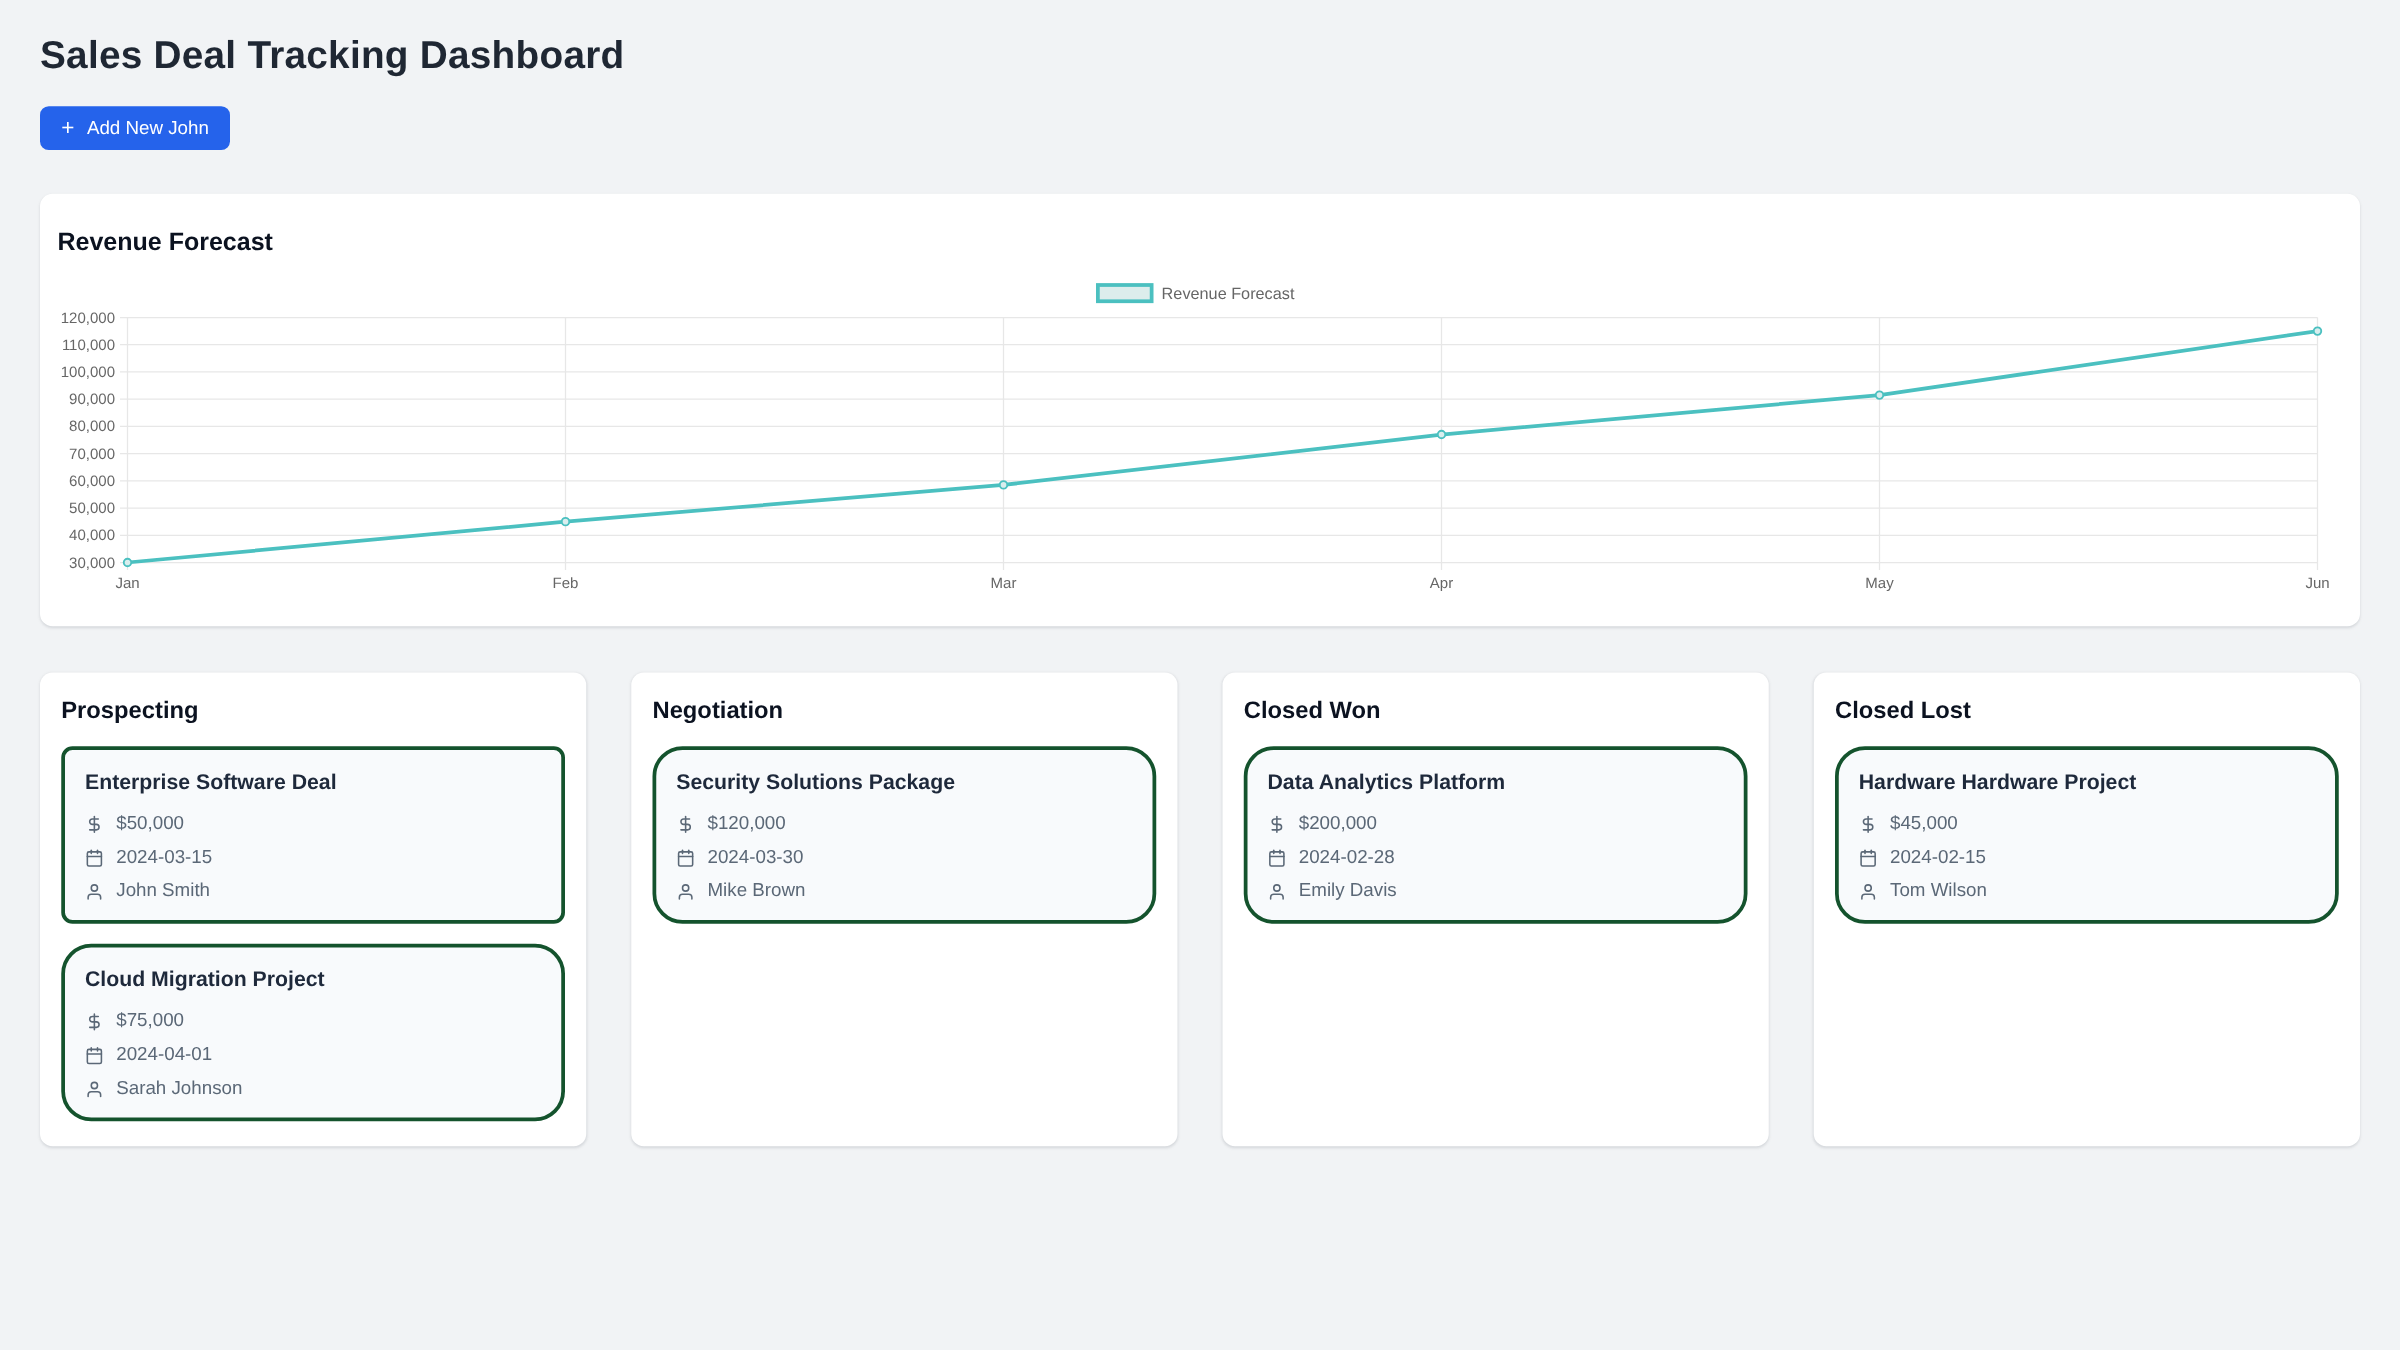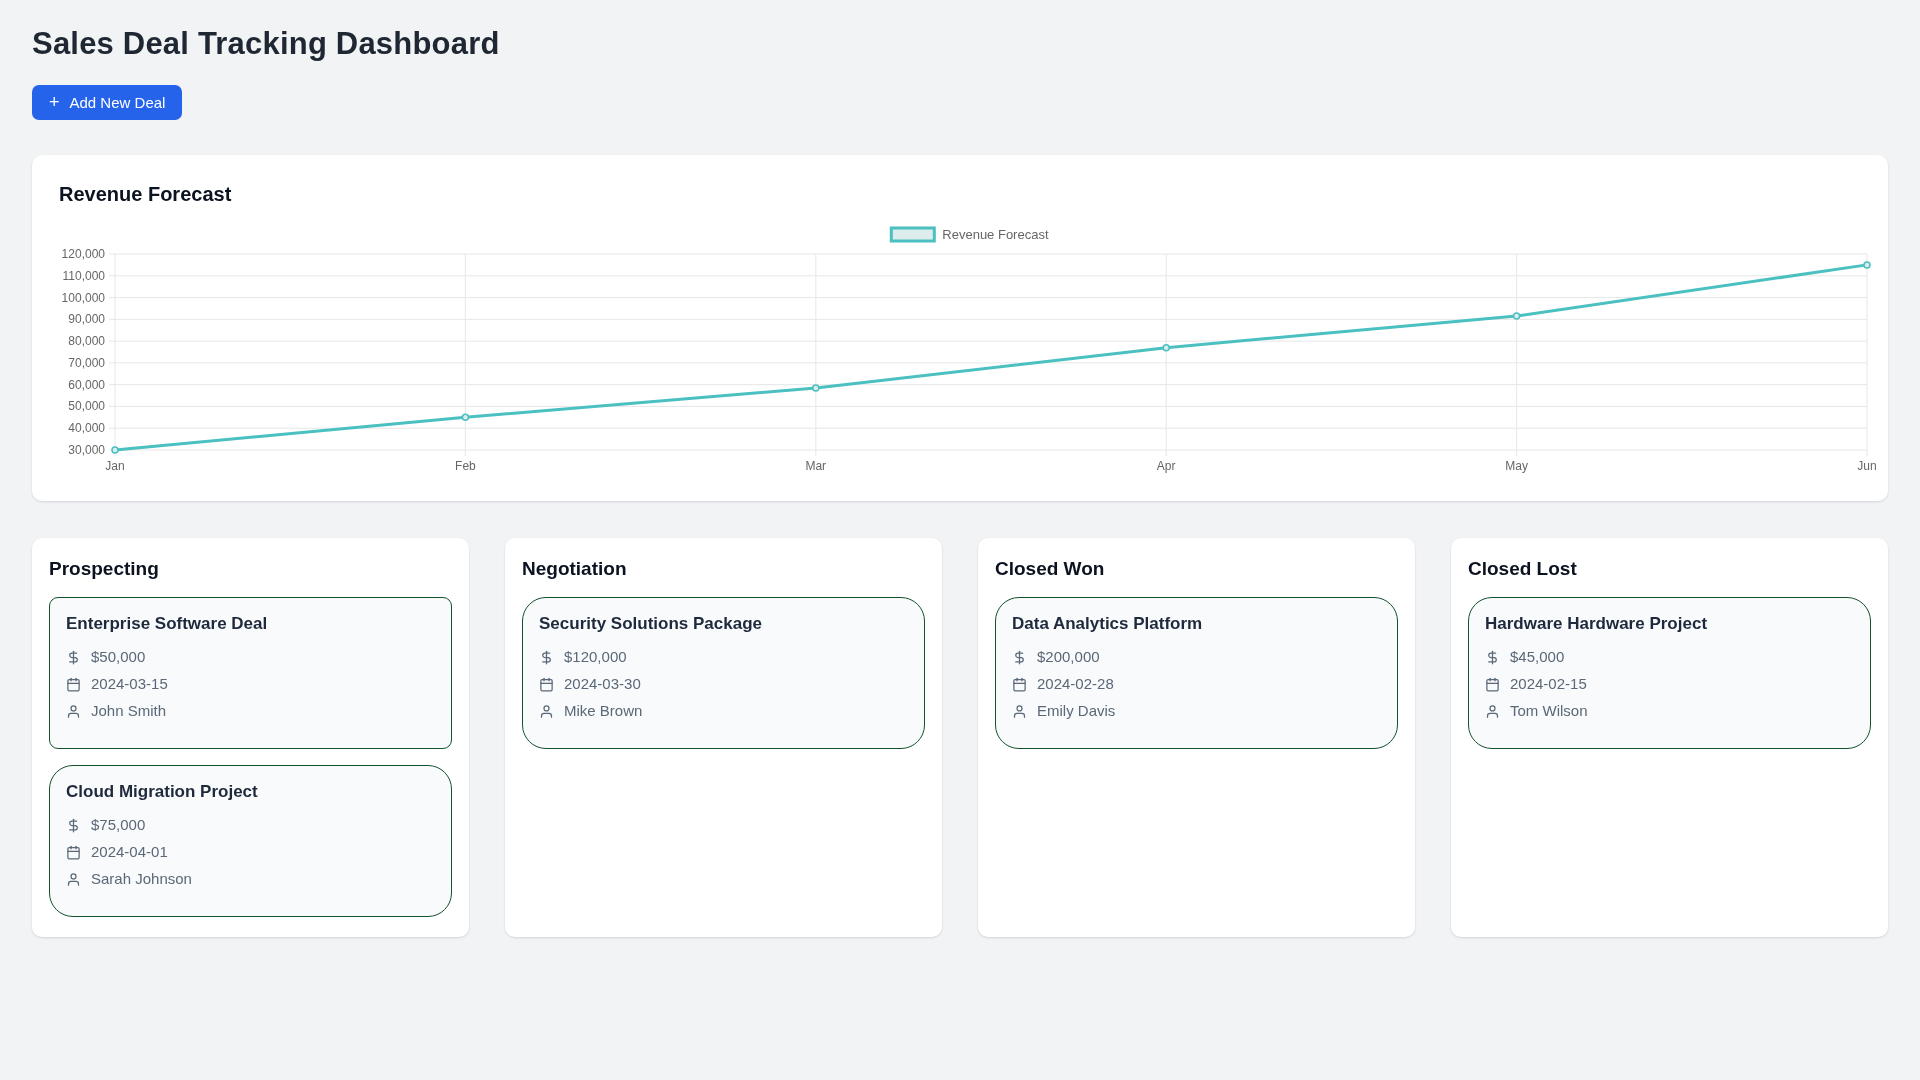--- a/index.html
+++ b/index.html
@@ -22,56 +22,56 @@
     height:35px; padding:0 17px; border-radius:7px;
     font-size:15px; font-family:inherit; margin:0 0 35px;
   }
   .btn-add .plus { font-size:18px; font-weight:400; line-height:1; margin-top:-1px; }
 
   .card {
     background:#ffffff; border-radius:10px;
     box-shadow:0 1px 2px rgba(16,24,40,.05), 0 1px 3px rgba(16,24,40,.08);
   }
 
-  .chart-card { padding:27px 27px 10px; height:346px; margin-bottom:37px; }
+  .chart-card { padding:27px 14px 10px; height:346px; margin-bottom:37px; }
   .chart-card h2 {
     margin:0 0 16px; font-size:20px; line-height:25px;
     font-weight:700; color:#0b1220;
   }
   #chart-svg { display:block; width:1818px; height:268px; }
   #chart-svg text { font-family:"Liberation Sans", sans-serif; font-size:12px; fill:#666666; }
   #chart-svg text.legend-label { font-size:13px; }
 
   .board { display:grid; grid-template-columns:repeat(4,1fr); gap:36px; }
   .column { padding:20px 17px; min-height:378px; }
   .column h3 { margin:0 0 17px; font-size:19px; font-weight:700; color:#0b1220; }
 
   .deal-card {
-    background:#f8fafc; border:1px solid #14532d; border-radius:9px;
-    padding:16px 16px 29px; margin-bottom:16px;
+    background:#f8fafc; border:3px solid #14532d; border-radius:9px;
+    padding:16px 16px 15px; margin-bottom:16px;
   }
   .deal-card:last-child { margin-bottom:0;border-radius:24px; }
   .deal-name { font-size:17px; font-weight:700; color:#1e293b; margin:0 0 14px; }
   .deal-row {
     display:flex; align-items:flex-end; gap:10px;
     font-size:15px; color:#5b6877; margin-bottom:10px;
   }
   .deal-row:last-child { margin-bottom:0; }
   .deal-row svg { width:15px; height:15px; flex:none; stroke:#5b6877; }
 </style>
 </head>
 <body>
 
 <div class="page">
 
   <h1 class="page-title">Sales Deal Tracking Dashboard</h1>
 
   <button class="btn-add">
     <span class="plus">+</span>
-    <span>Add New Deal</span>
+    <span>Add New John</span>
   </button>
 
   <section class="card chart-card">
     <h2>Revenue Forecast</h2>
     <svg id="chart-svg" viewBox="0 0 1818 268">
         <line x1="50" y1="227" x2="1808" y2="227" stroke="#e7e7e7" stroke-width="1"></line>
         <text x="46" y="231" text-anchor="end" fill="#666666">30,000</text>
         <line x1="50" y1="205.22222222222223" x2="1808" y2="205.22222222222223" stroke="#e7e7e7" stroke-width="1"></line>
         <text x="46" y="209.22222222222223" text-anchor="end" fill="#666666">40,000</text>
         <line x1="50" y1="183.44444444444446" x2="1808" y2="183.44444444444446" stroke="#e7e7e7" stroke-width="1"></line>

